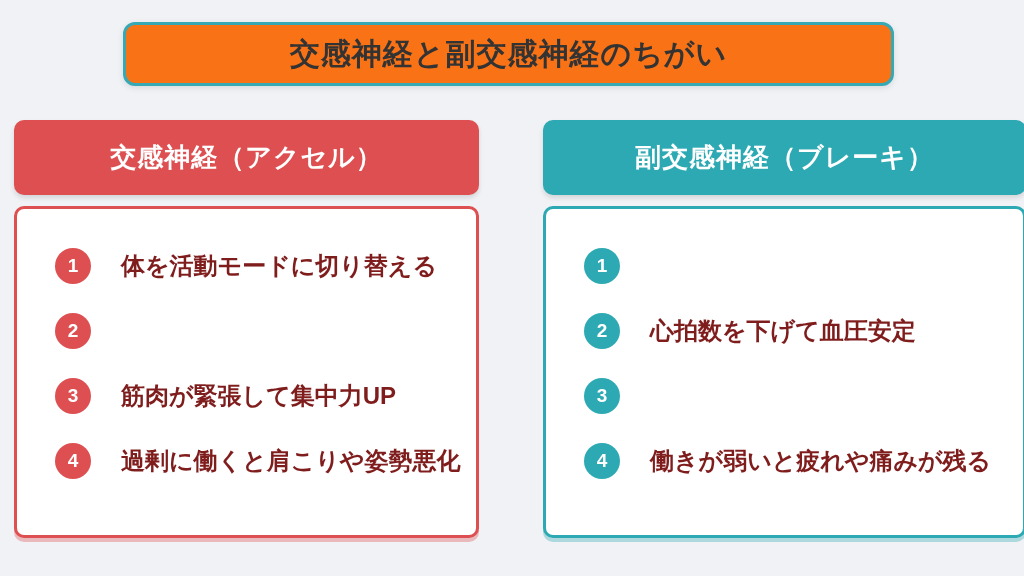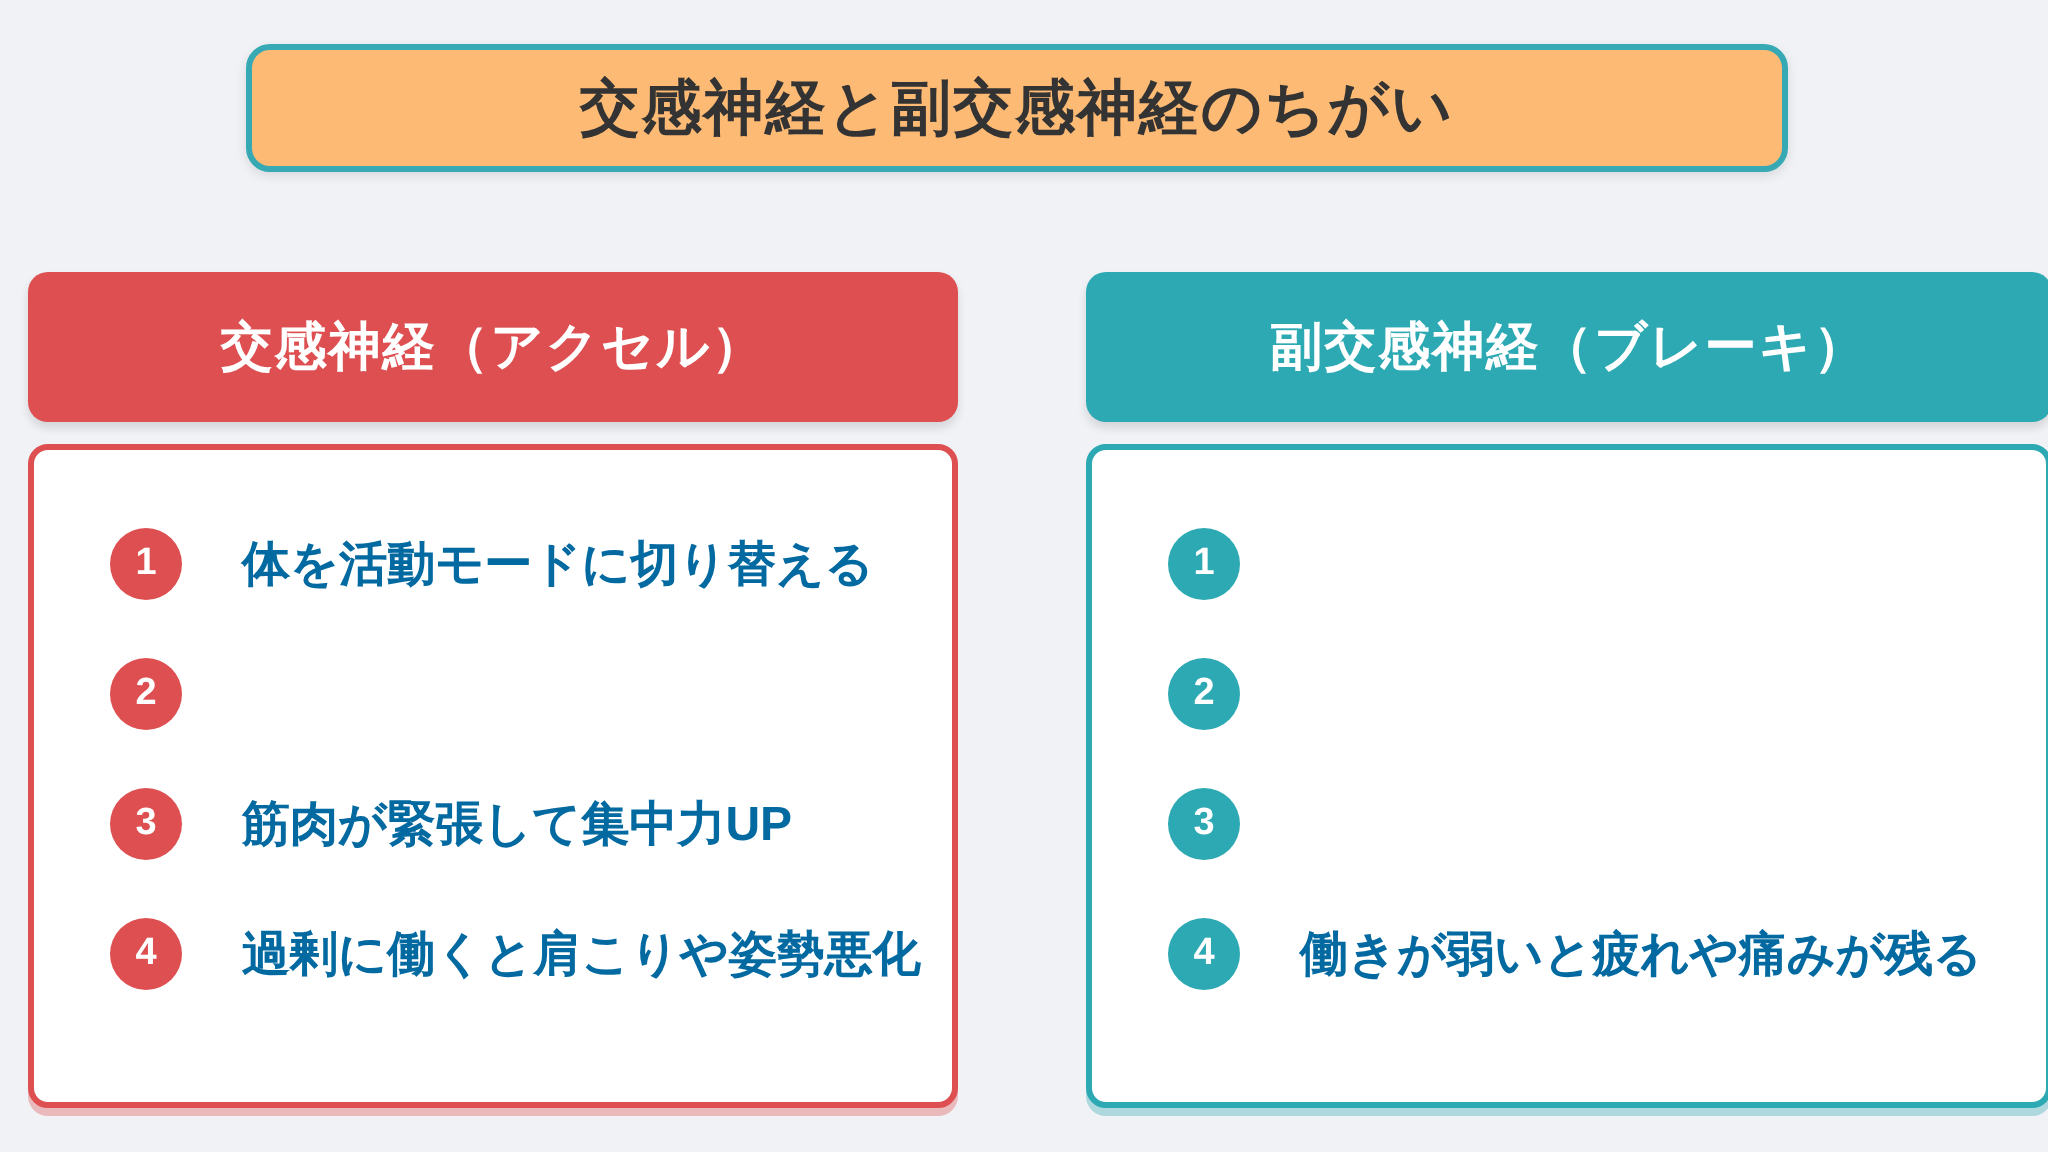--- a/index.html
+++ b/index.html
@@ -13,38 +13,38 @@
     font-family: "Liberation Sans", "DejaVu Sans", sans-serif;
     position: relative;
     overflow: hidden;
   }
   .title-box {
     position: absolute;
     left: 123px;
     top: 22px;
     width: 771px;
     height: 64px;
-    background: #fdba74;
+    background: #f97316;
     border: 3px solid #36a9b5;
     border-radius: 12px;
     box-sizing: border-box;
     display: flex;
     align-items: center;
     justify-content: center;
     box-shadow: 0 2px 6px rgba(0,0,0,0.10);
   }
   .title-text {
     font-size: 30px;
     font-weight: bold;
     color: #333333;
     letter-spacing: 1px;
   }
   .column {
     position: absolute;
-    top: 136px;
+    top: 120px;
   }
   .column.left  { left: 14px;  width: 465px; }
   .column.right { left: 543px; width: 483px; }
   .col-header {
     height: 75px;
     border-radius: 10px;
     display: flex;
     align-items: center;
     justify-content: center;
     box-shadow: 0 3px 5px rgba(0,0,0,0.12);
@@ -90,21 +90,21 @@
     color: #ffffff;
     font-size: 19px;
     font-weight: bold;
     margin-right: 30px;
   }
   .column.left  .num-circle { background: #dd4f50; }
   .column.right .num-circle { background: #2ca9b2; }
   .item-text {
     font-size: 24px;
     font-weight: bold;
-    color: #0369a1;
+    color: #7f1d1d;
     white-space: nowrap;
   }
 </style>
 </head>
 <body>
 
 <div class="title-box">
   <span class="title-text">交感神経と副交感神経のちがい</span>
 </div>
 
@@ -134,20 +134,21 @@
 <div class="column right">
   <div class="col-header">
     <span class="header-text">副交感神経（ブレーキ）</span>
   </div>
   <div class="col-body">
     <div class="item">
       <span class="num-circle">1</span>
     </div>
     <div class="item">
       <span class="num-circle">2</span>
+      <span class="item-text">心拍数を下げて血圧安定</span>
     </div>
     <div class="item">
       <span class="num-circle">3</span>
     </div>
     <div class="item">
       <span class="num-circle">4</span>
       <span class="item-text">働きが弱いと疲れや痛みが残る</span>
     </div>
   </div>
 </div>

